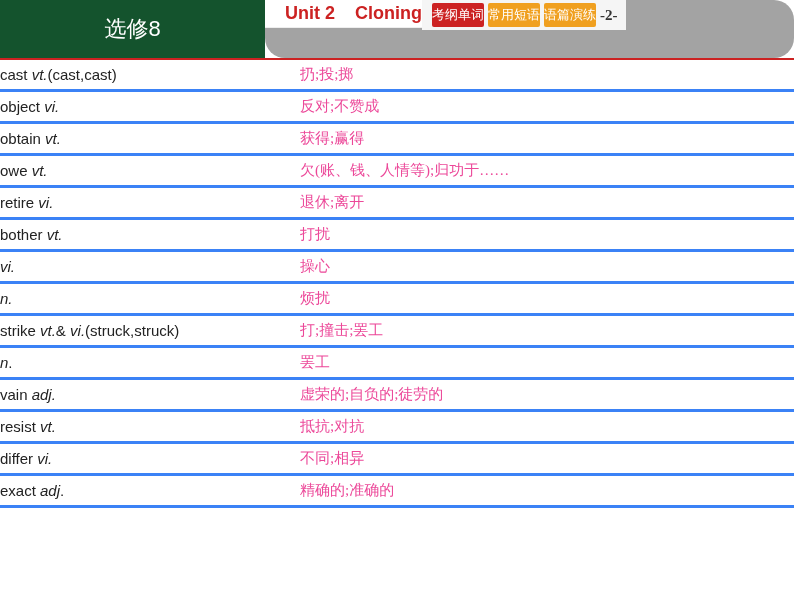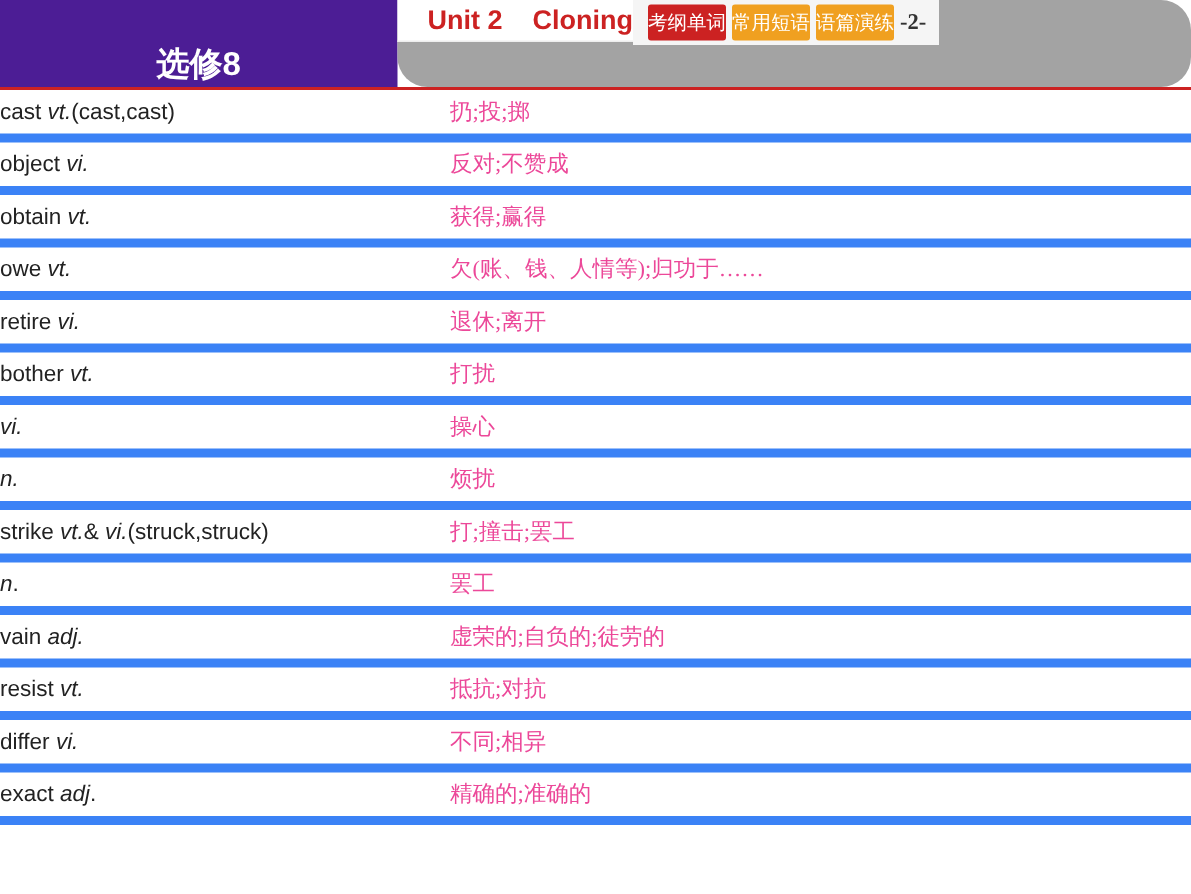--- a/index.html
+++ b/index.html
@@ -12,28 +12,28 @@
     }
 
     
     .header {
       display: flex;
       height: 58px;
       background: #fff;
     }
 
     .title-block {
-      background: #4c1d95;
+      background: #14532d;
       width: 265px;
       display: flex;
-      align-items: flex-end;
+      align-items: center;
       justify-content: center;
       color: #fff;
       font-size: 22px;
-      font-weight: bold;
+      font-weight: normal;
       font-family: "SimHei", "黑体", sans-serif;
     }
 
     .unit-info {
       flex: 1;
       display: flex;
       background: #a3a3a3;
       border-radius: 20px;
     }
 
@@ -95,21 +95,21 @@
     }
 
     
     .vocab-table {
       width: 100%;
       padding: 6px 24px 6px 24px;
       border-collapse: collapse;
     }
 
     .vocab-table tr {
-      border-bottom: 6px solid #3b82f6;
+      border-bottom: 3px solid #3b82f6;
     }
 
     .vocab-table td {
       padding: 5px 8px 5px 0;
       font-size: 15px;
       vertical-align: middle;
     }
 
     .vocab-table td:first-child {
       width: 300px;

